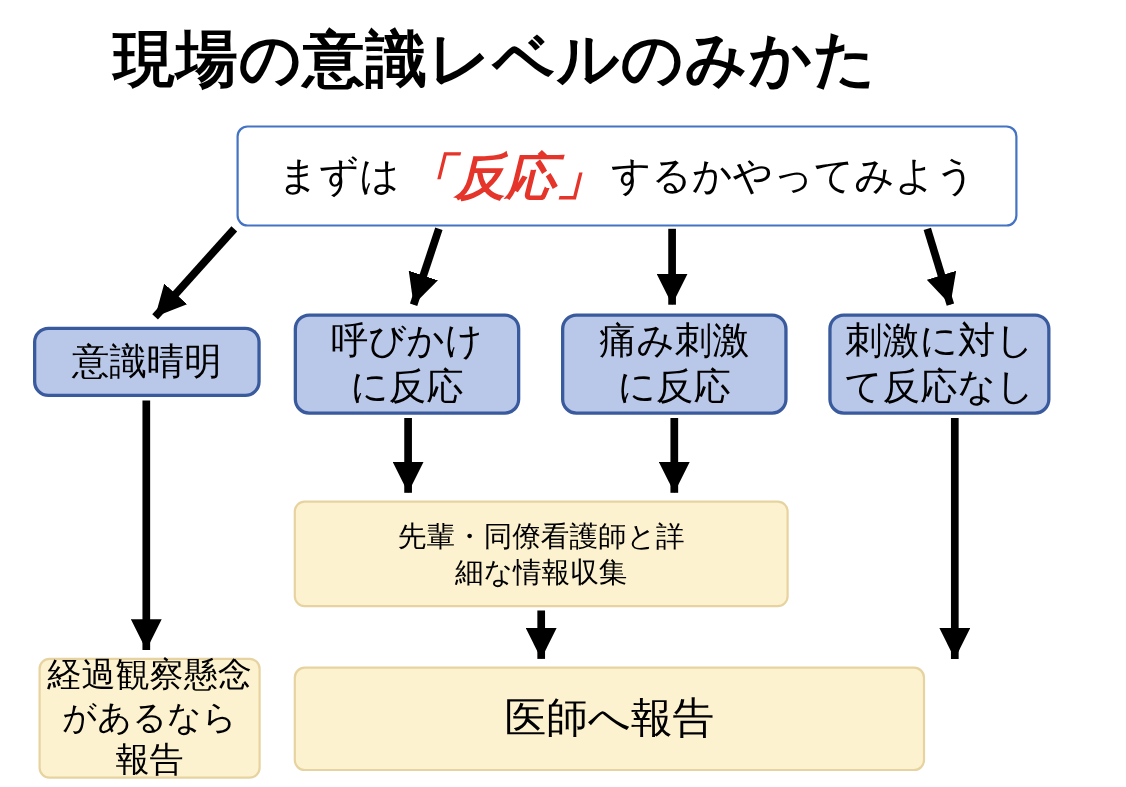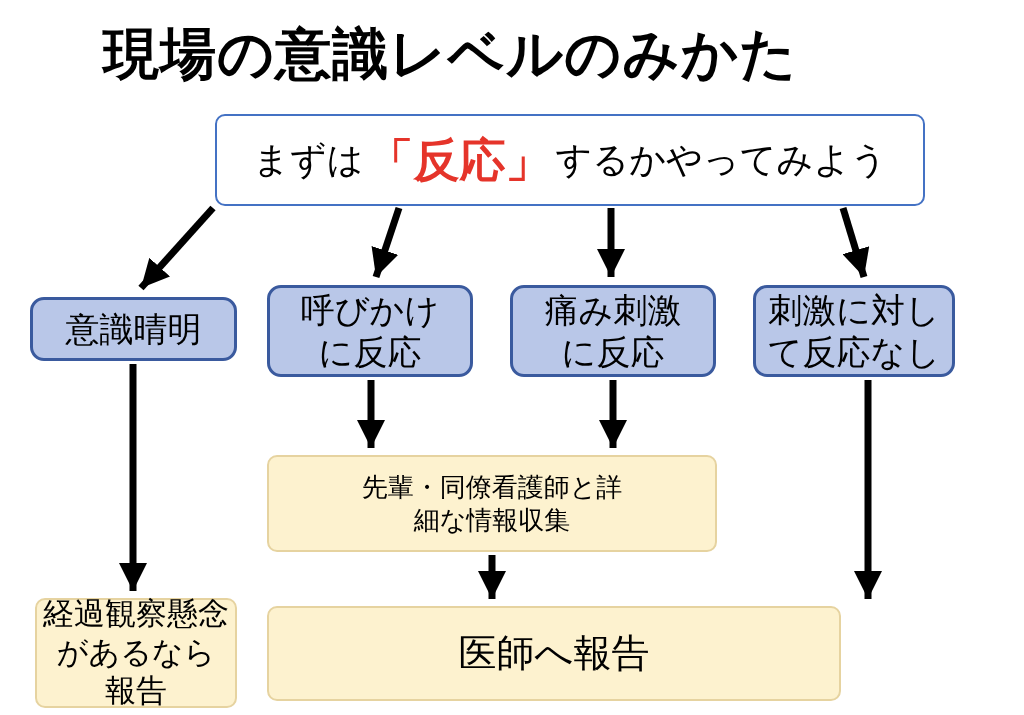--- a/index.html
+++ b/index.html
@@ -25,21 +25,21 @@
     text-align:center;box-sizing:border-box;
   }
   .box .lbl{white-space:pre-line;line-height:1.25;}
 
   .top-box{
     left:175px;top:114px;width:710px;height:92px;
     background:#ffffff;border:2px solid var(--top-box-border);border-radius:10px;
     font-size:36px;gap:4px;white-space:nowrap;margin-left:40px;
   }
   .top-box .hl{
-    color:var(--highlight-red);font-size:46px;font-weight:700;line-height:1;
+    color:var(--highlight-red);font-size:46px;font-weight:700;line-height:1;font-style:italic;
   }
 
   .blue{
     background:var(--box-blue-fill);
     border:3px solid var(--box-blue-border);
     border-radius:14px;
     font-size:34px;
   }
   .b1{left:30px;top:297px;width:207px;height:64px;}
   .b2{left:267px;top:285px;width:206px;height:92px;border-radius:14px;}

